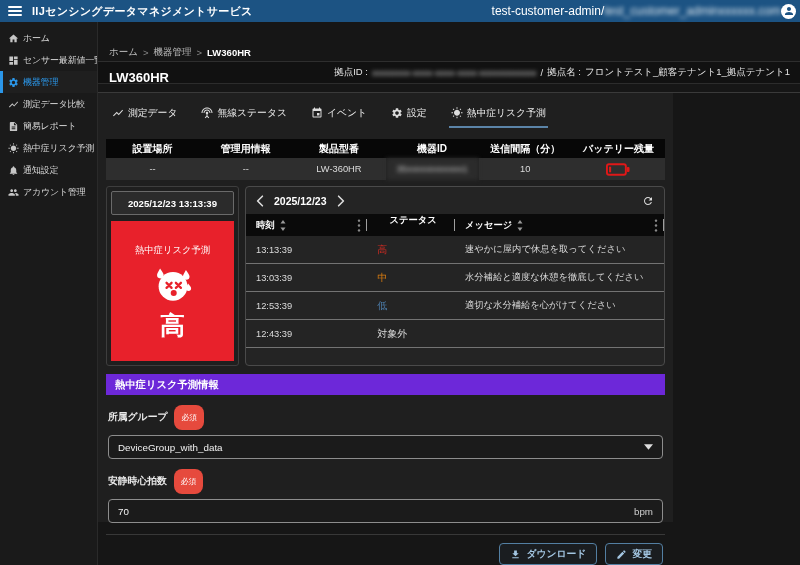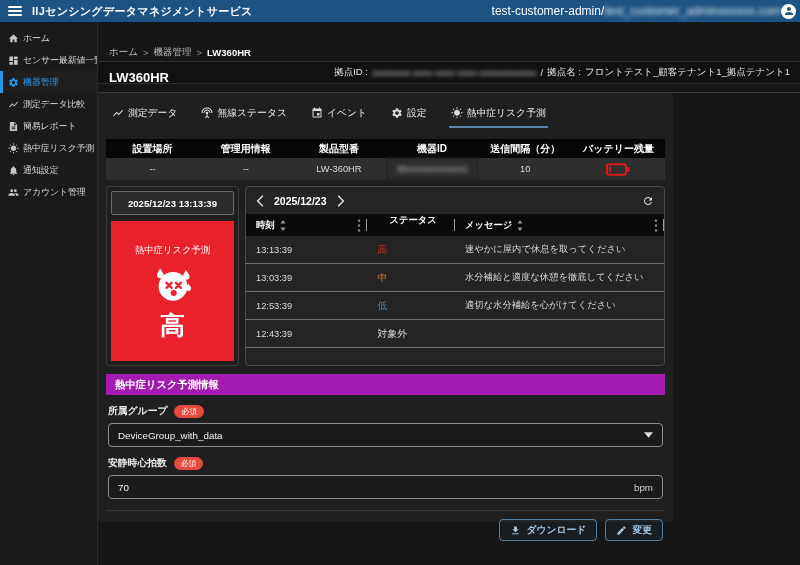--- a/index.html
+++ b/index.html
@@ -82,25 +82,25 @@
   .mh-cell { display:flex; align-items:center; gap:4px; padding:0 6px 0 10px; position:relative; }
   .mh-cell .vline { position:absolute; right:0; top:5px; bottom:5px; width:1px; background:#9f9f9f; }
   .mh-label { font-size:9.3px; font-weight:bold; color:#fff; cursor:pointer; }
   .mh-cell .dots { margin-left:auto; cursor:pointer; }
   .m-row { display:flex; height:28px; border-bottom:1px solid #737373; align-items:center; }
   .m-cell { padding-left:10px; font-size:9.3px; color:#dcdcdc; overflow:hidden; white-space:nowrap; }
   .c-time { width:29%; } .c-status { width:21%;flex-direction:column; } .c-msg { flex:1; }
   .m-status { font-size:10px; }
 
   
-  .section-bar { margin:8px 8px 0; background:#a21caf; height:21px; display:flex; align-items:center;
+  .section-bar { margin:8px 8px 0; background:#6d28d9; height:21px; display:flex; align-items:center;
     padding-left:9px; color:#fff; font-weight:bold; font-size:10.3px; }
   .form { padding:7px 10px 0;text-align:center; }
   .field-label { display:flex; align-items:center; gap:7px; font-size:9.8px; font-weight:bold; color:#eaeaea; margin:3px 0 5px; }
-  .badge { background:#e64a3d; color:#fff; font-size:7.8px; font-weight:normal; border-radius:8px; padding:1px 7px; }
+  .badge { background:#e64a3d; color:#fff; font-size:7.8px; font-weight:normal; border-radius:8px; padding:7px 7px; }
   .control { height:24px; border:1px solid #8d8d8d; border-radius:4px; background:#1b1b1b;
     display:flex; align-items:center; justify-content:space-between; padding:0 9px; font-size:9.8px; color:#f2f2f2; }
   .control.select { cursor:pointer; }
   .unit { color:#cfcfcf; }
   .mt { margin-top:10px; }
   .hr-divider { margin:11px 8px 0; border-top:1px solid #383838; }
 
   .actions { display:flex; justify-content:flex-end; gap:8px; margin:8px 10px 0; }
   .btn { display:flex; align-items:center; gap:5px; height:22px; padding:0 10px; cursor:pointer;
     border:1px solid #537fa2; border-radius:4px; color:#a3c6e2; background:rgba(90,130,165,.07);

